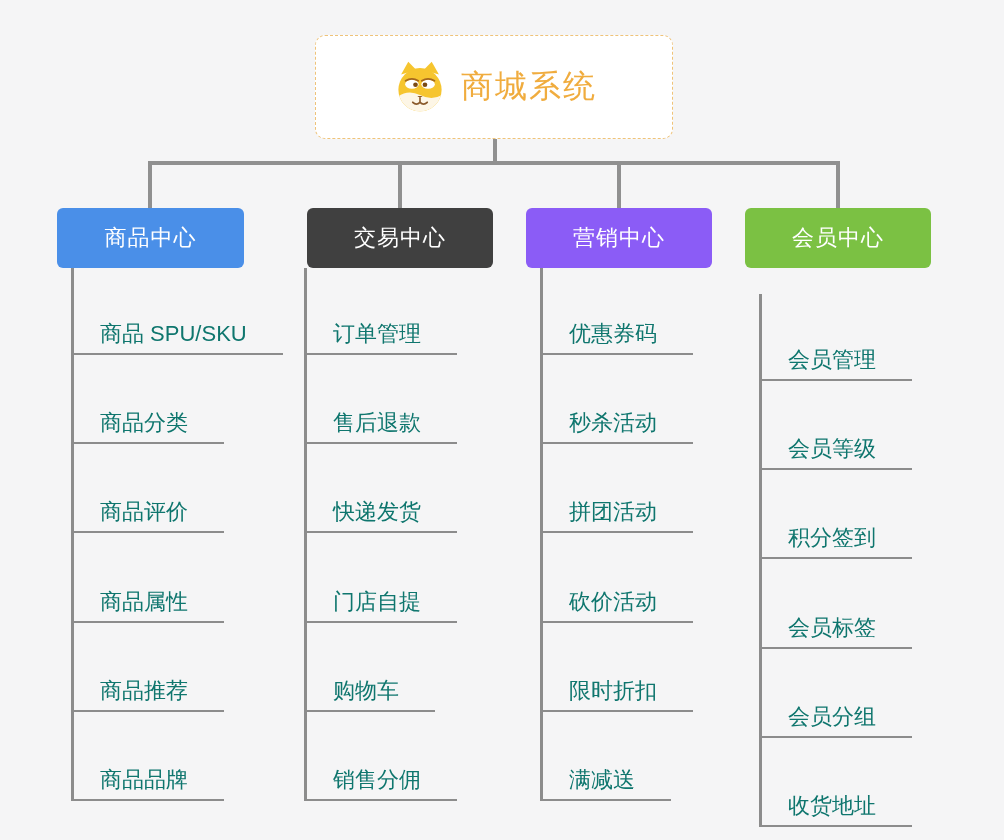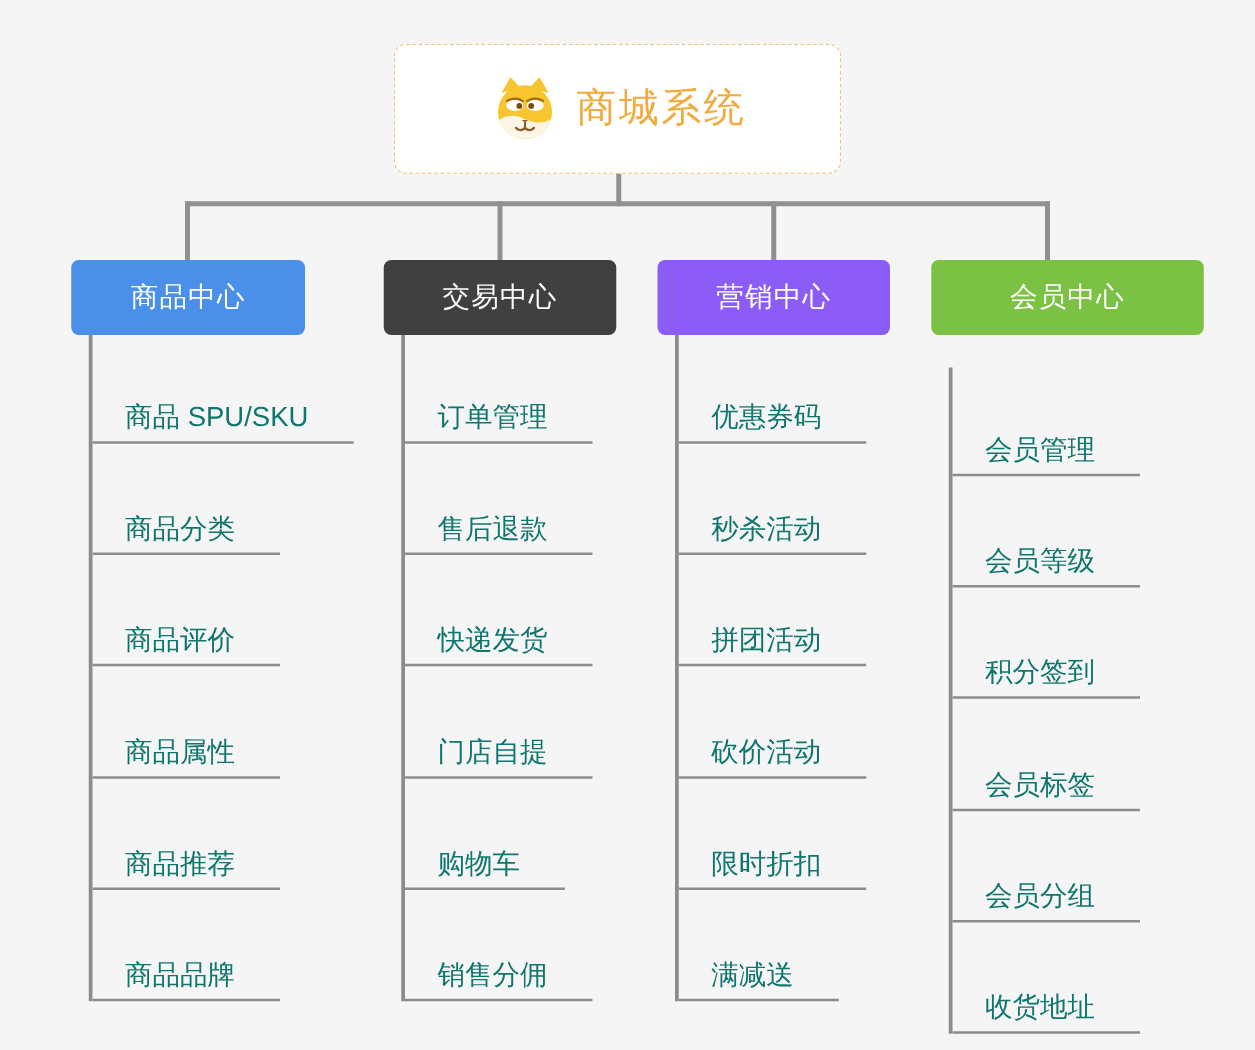--- a/index.html
+++ b/index.html
@@ -43,29 +43,29 @@
   .branch-box{
     position:absolute;top:208px;height:60px;
     border-radius:6px;
     display:flex;align-items:center;justify-content:center;
     color:#ffffff;font-size:22px;letter-spacing:1px;
     box-sizing:border-box;
   }
   .branch-1{left:57px;width:187px;background:#4a8fe8;}
   .branch-2{left:307px;width:186px;background:#404040;}
   .branch-3{left:526px;width:186px;background:#8b5cf6;}
-  .branch-4{left:745px;width:218px;background:#7bc143;}
+  .branch-4{left:745px;width:186px;background:#7bc143;}
   
   .column{
     position:absolute;top:268px;height:533px;width:240px;
     border-left:3px solid #8c8c8c;
     box-sizing:border-box;
   }
   .col-1{left:71px;}
-  .col-2{left:321px;font-family:Liberation Serif, serif;}
+  .col-2{left:304px;font-family:Liberation Serif, serif;}
   .col-3{left:540px;}
   .col-4{left:759px;margin-top:26px;}
   .leaf{
     position:absolute;left:0;
     padding:0 36px 2px 26px;
     border-bottom:2px solid #8c8c8c;
     font-size:22px;line-height:34px;color:#0f766e;
     white-space:nowrap;
     background:transparent;
   }

